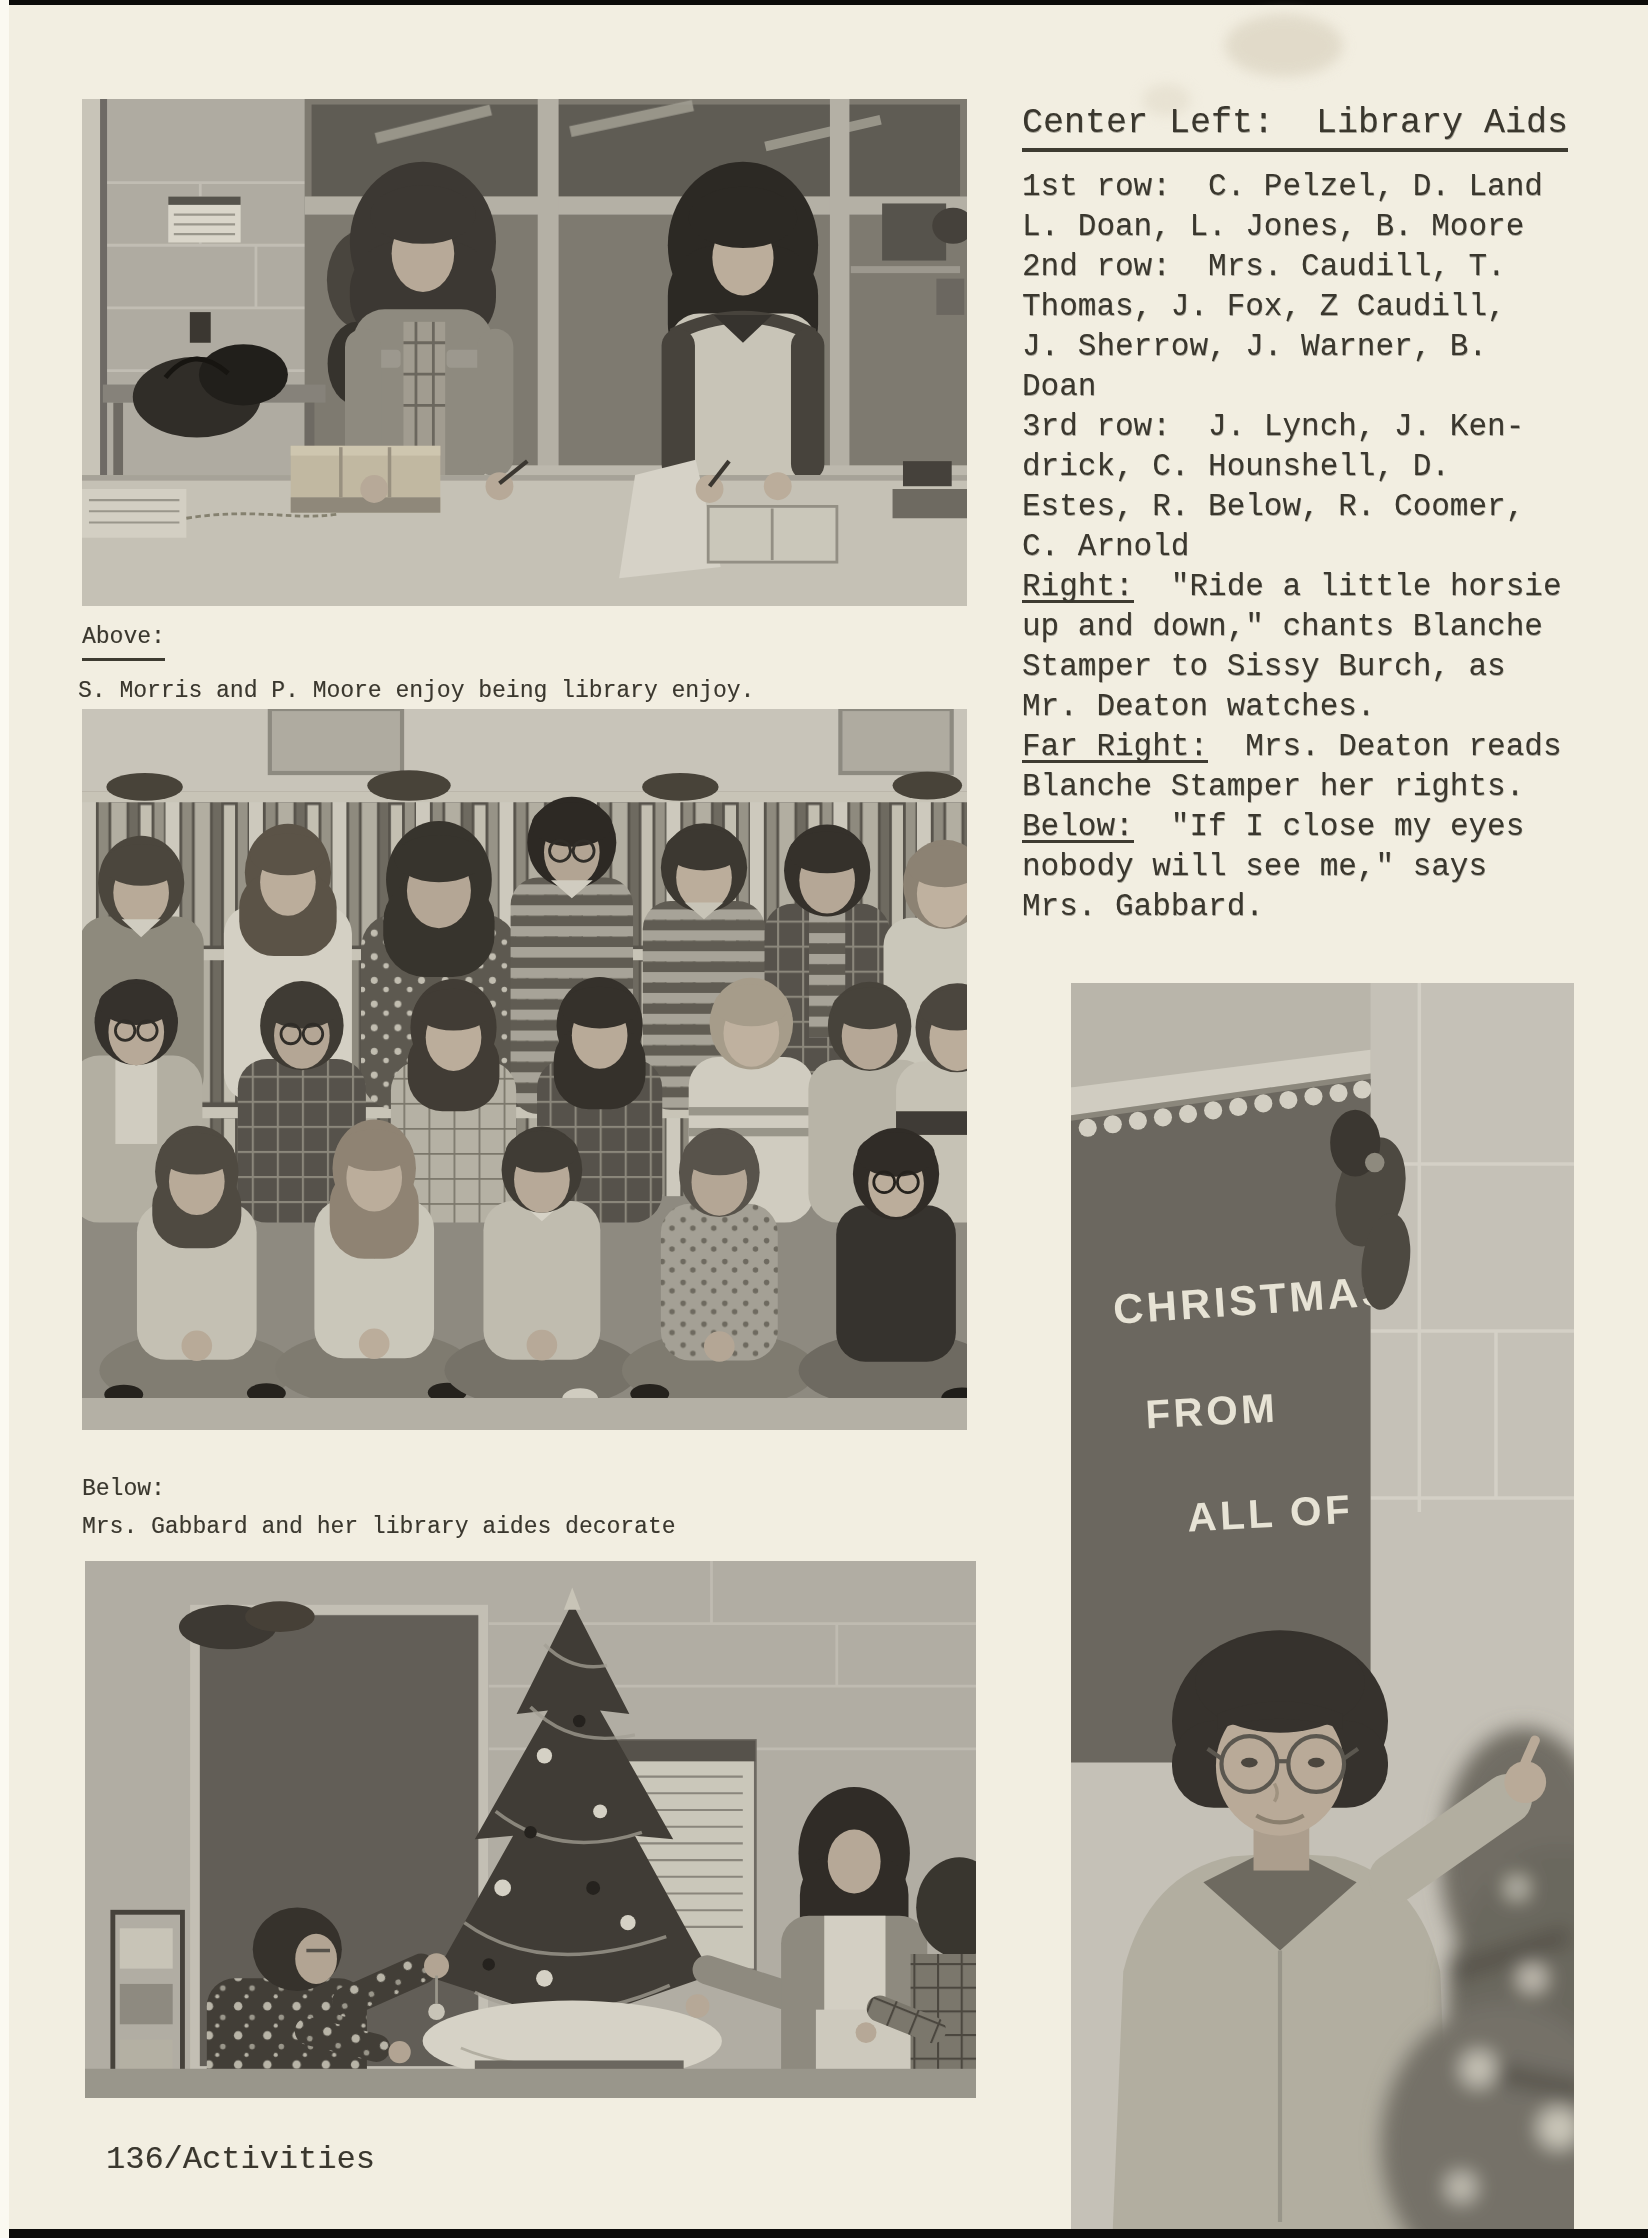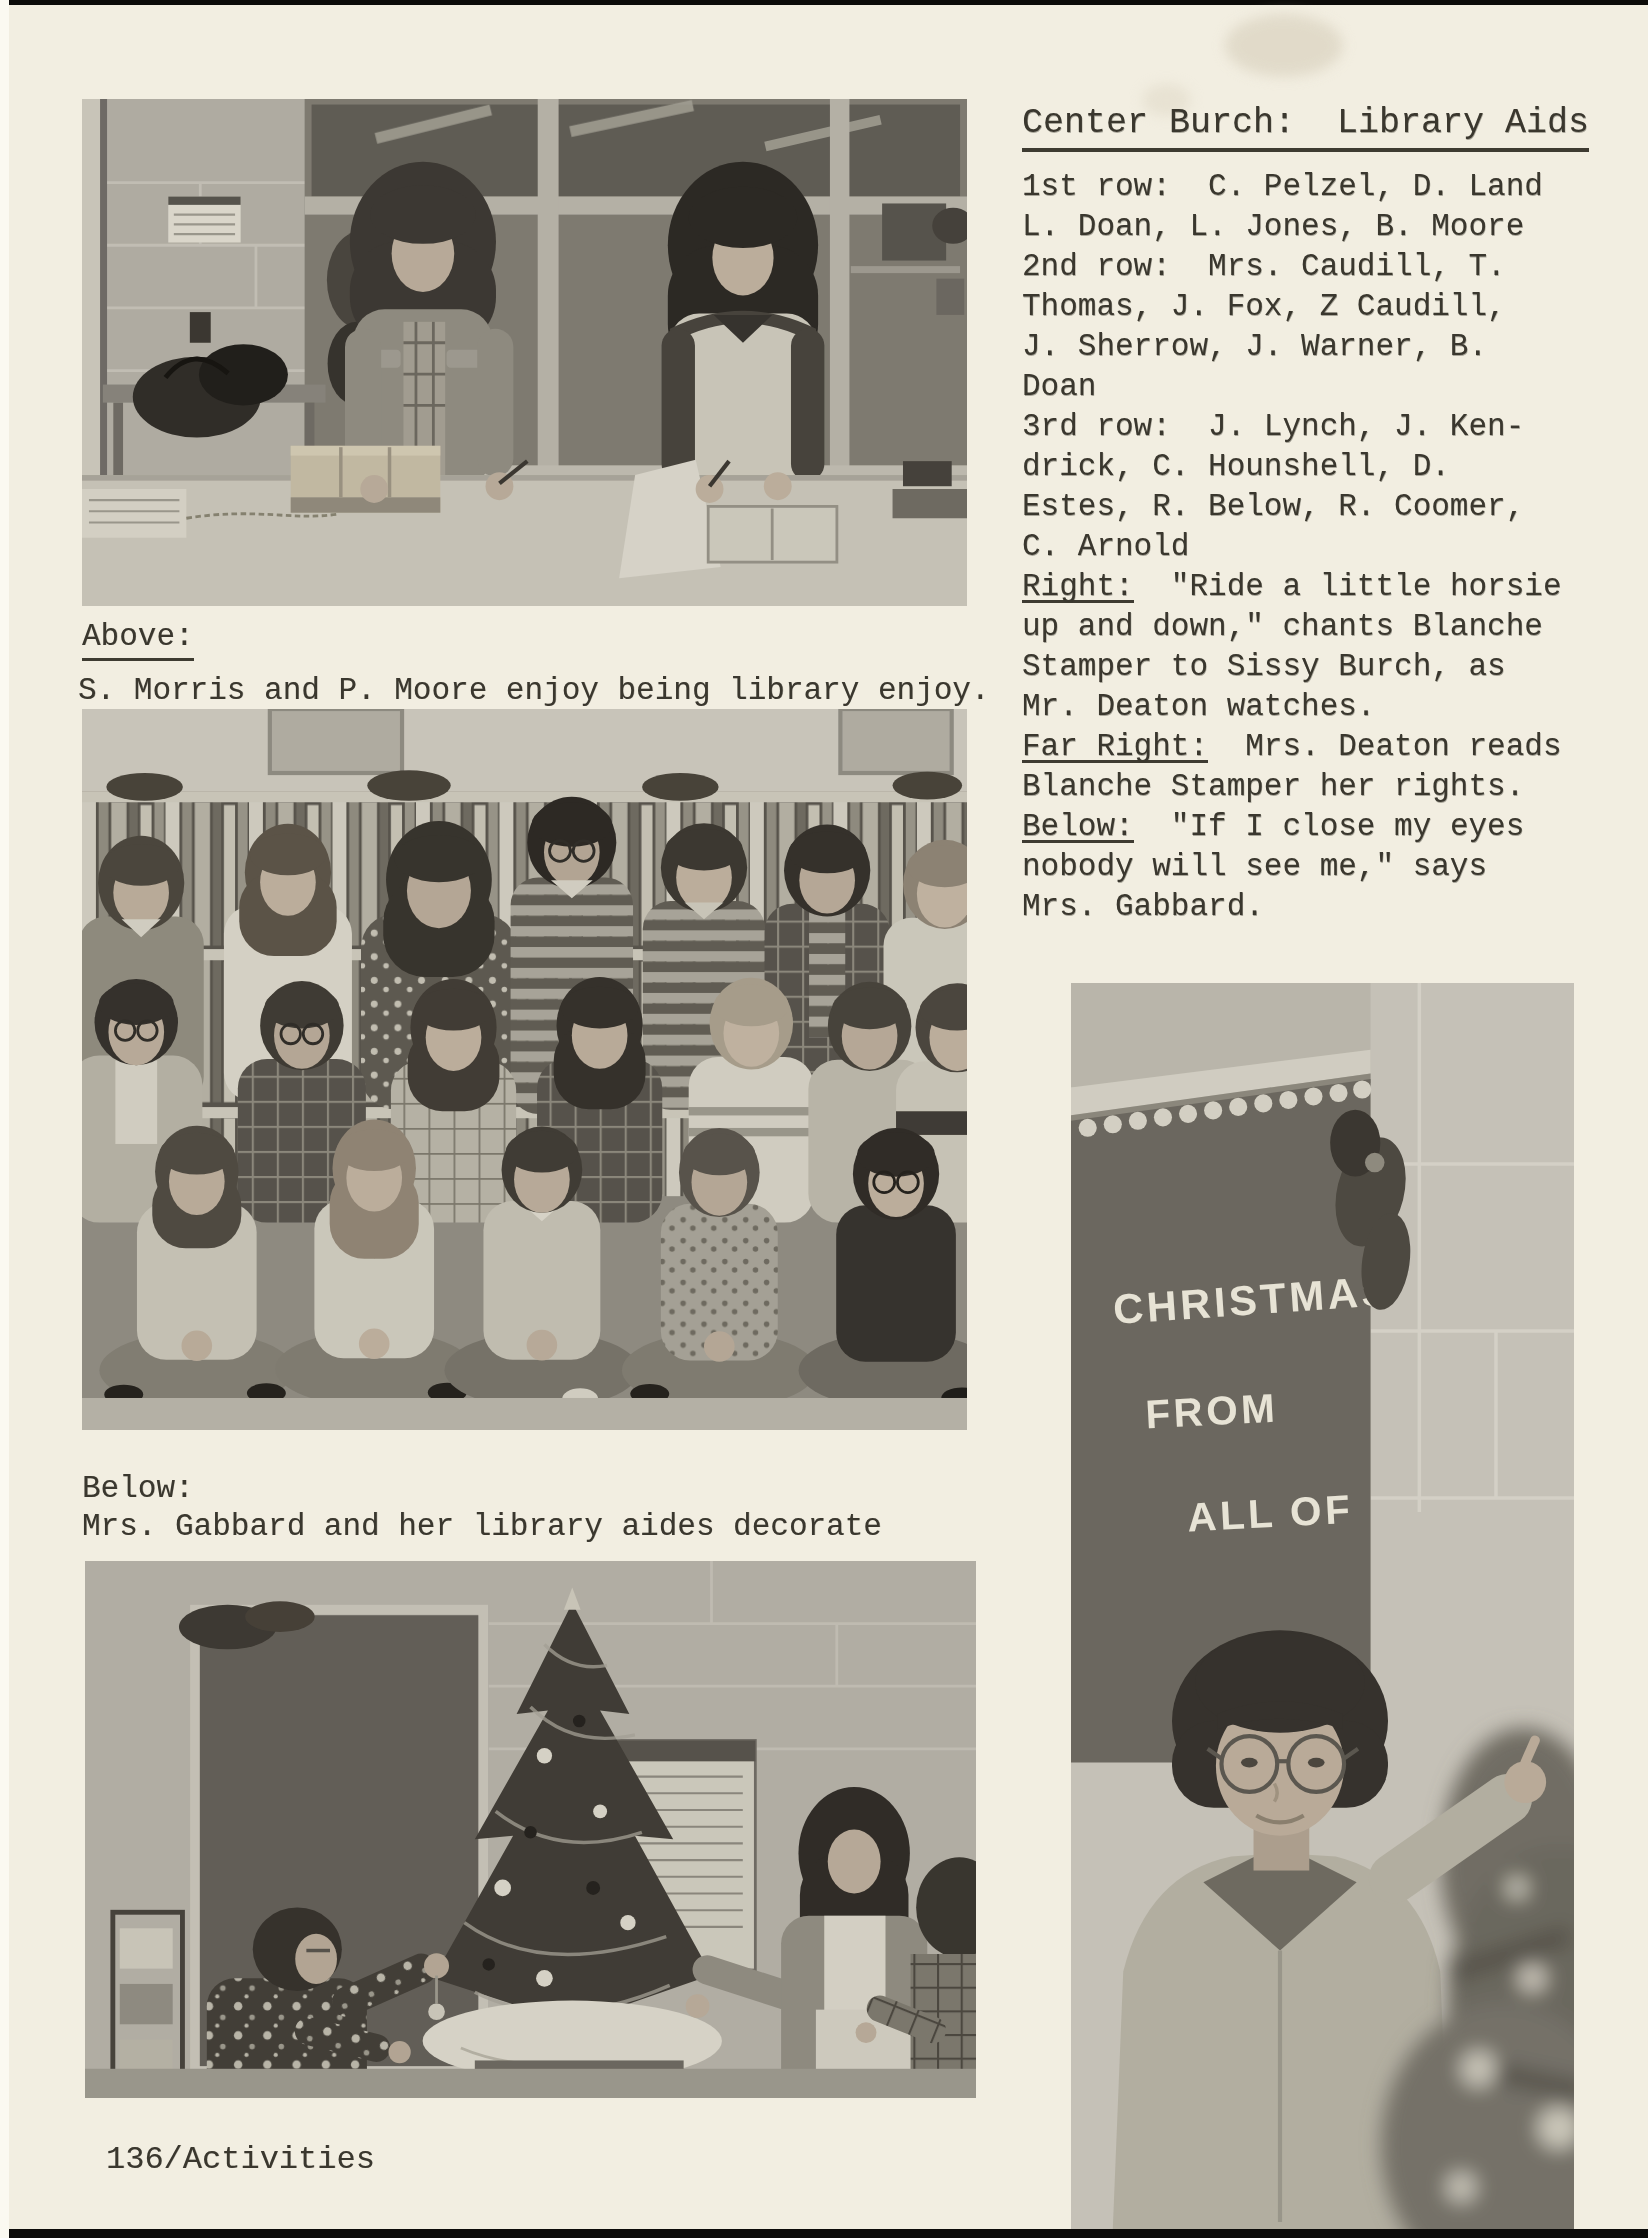--- a/index.html
+++ b/index.html
@@ -9,21 +9,21 @@
   .page { position:absolute; inset:0; background:#f2eee1; }
   
   .strip-top    { position:absolute; left:0; top:0; width:100%; height:4.9px;  background:#0c0b09; }
   .strip-bottom { position:absolute; left:0; bottom:0; width:100%; height:10.4px; background:#0c0b09; }
   .strip-left   { position:absolute; left:0; top:0; width:9px; height:100%; background:#fbf9f1; }
   .smudge { position:absolute; background:#ddd6c4; border-radius:50%; filter:blur(6.3px); opacity:.8; }
 
   .photo { position:absolute; overflow:hidden; background:#a9a59b; box-shadow:0 0 0 0.7px #8d897e inset; }
   .photo svg { display:block; width:100%; height:100%; filter:blur(0.7px) contrast(.98); }
 
-  .cap { position:absolute; font-size:31px; line-height:38px; white-space:pre;
+  .cap { position:absolute; font-size:23px; line-height:38px; white-space:pre;
          text-shadow:0.4px 0.4px 0 rgba(58,55,46,.35); }
   .cap .u { display:inline-block; border-bottom:3.5px solid #3e3b31; padding-bottom:2.1px; }
 
   .rc-title { position:absolute; left:1022px; top:103px; font-size:35px; white-space:pre;
               text-shadow:0.5px 0.5px 0 rgba(58,55,46,.4); }
   .rc-title .u { display:inline-block; border-bottom:4.2px solid #3e3b31; padding-bottom:4.9px; }
   .rc-lines { position:absolute; left:1022px; top:167px; width:613px; }
   .rc-line { font-size:31px; line-height:40px; height:40px; white-space:pre;
              text-shadow:0.5px 0.5px 0 rgba(58,55,46,.4); }
   .rc-line .lbl:not(:empty) { display:inline-block; border-bottom:3.5px solid #3e3b31; height:36px; }
@@ -494,21 +494,21 @@
         <rect x="50" y="528" width="76" height="58" fill="#c9c5b8"></rect>
         <rect x="50" y="608" width="76" height="58" fill="#8e8a80"></rect>
         <rect x="50" y="688" width="76" height="58" fill="#b5b1a4"></rect>
       </g>
       <rect x="0" y="730" width="1280" height="42" fill="#9a968b"></rect>
     </svg>
   </figure>
 
   <div class="footer">136/Activities</div>
 
-  <div class="rc-title"><span class="u">Center Burch:  Library Aids</span></div>
+  <div class="rc-title"><span class="u">Center Left:  Library Aids</span></div>
 
   <div class="rc-lines">
     <p class="rc-line"><span class="lbl"></span><span>1st row:  C. Pelzel, D. Land</span></p>
     <p class="rc-line"><span class="lbl"></span><span>L. Doan, L. Jones, B. Moore</span></p>
     <p class="rc-line"><span class="lbl"></span><span>2nd row:  Mrs. Caudill, T.</span></p>
     <p class="rc-line"><span class="lbl"></span><span>Thomas, J. Fox, Z Caudill,</span></p>
     <p class="rc-line"><span class="lbl"></span><span>J. Sherrow, J. Warner, B.</span></p>
     <p class="rc-line"><span class="lbl"></span><span>Doan</span></p>
     <p class="rc-line"><span class="lbl"></span><span>3rd row:  J. Lynch, J. Ken-</span></p>
     <p class="rc-line"><span class="lbl"></span><span>drick, C. Hounshell, D.</span></p>

